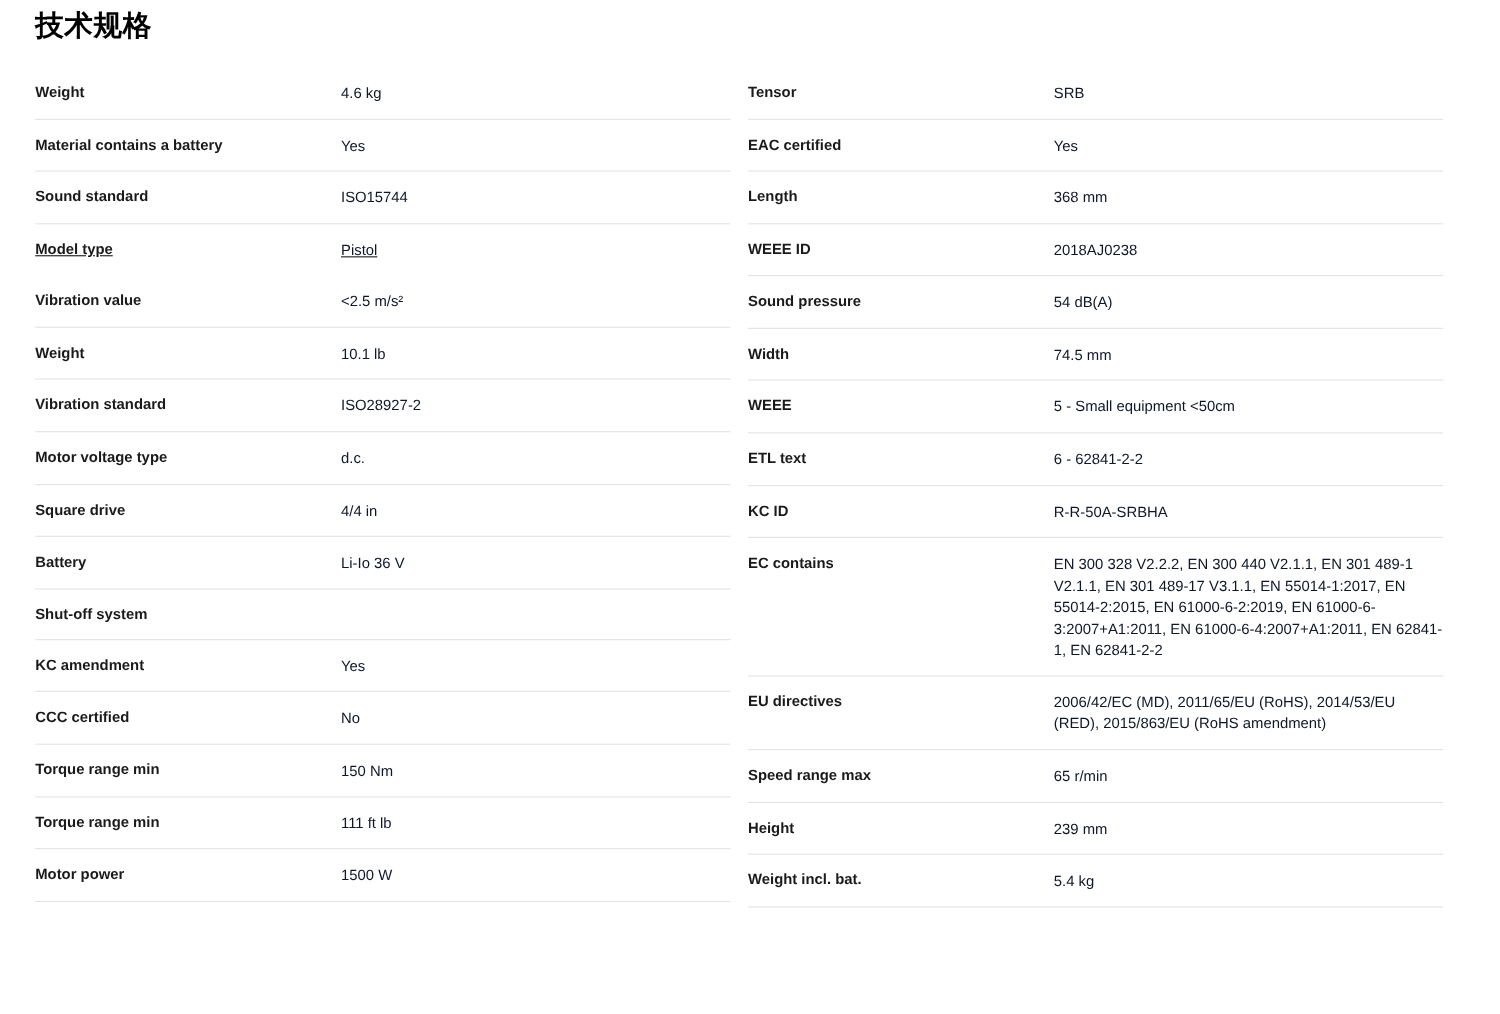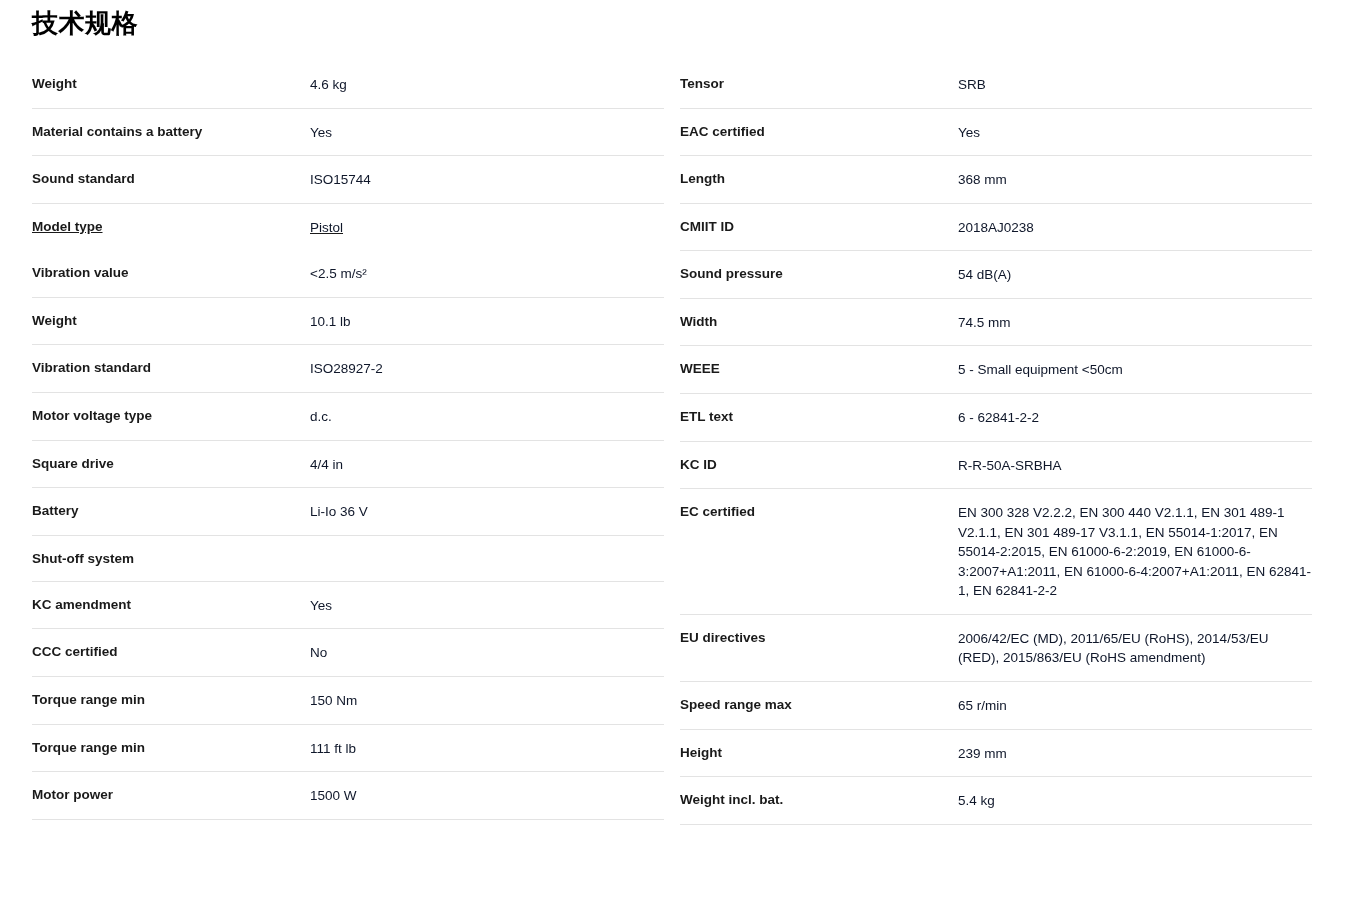--- a/index.html
+++ b/index.html
@@ -158,21 +158,21 @@
       </div>
       <div class="spec-row">
         <div class="spec-label">EAC certified</div>
         <div class="spec-value">Yes</div>
       </div>
       <div class="spec-row">
         <div class="spec-label">Length</div>
         <div class="spec-value">368 mm</div>
       </div>
       <div class="spec-row">
-        <div class="spec-label">CMIIT ID</div>
+        <div class="spec-label">WEEE ID</div>
         <div class="spec-value">2018AJ0238</div>
       </div>
       <div class="spec-row">
         <div class="spec-label">Sound pressure</div>
         <div class="spec-value">54 dB(A)</div>
       </div>
       <div class="spec-row">
         <div class="spec-label">Width</div>
         <div class="spec-value">74.5 mm</div>
       </div>
@@ -182,21 +182,21 @@
       </div>
       <div class="spec-row">
         <div class="spec-label">ETL text</div>
         <div class="spec-value">6 - 62841-2-2</div>
       </div>
       <div class="spec-row">
         <div class="spec-label">KC ID</div>
         <div class="spec-value">R-R-50A-SRBHA</div>
       </div>
       <div class="spec-row">
-        <div class="spec-label">EC certified</div>
+        <div class="spec-label">EC contains</div>
         <div class="spec-value">EN 300 328 V2.2.2, EN 300 440 V2.1.1, EN 301 489-1 V2.1.1, EN 301 489-17 V3.1.1, EN 55014-1:2017, EN 55014-2:2015, EN 61000-6-2:2019, EN 61000-6-3:2007+A1:2011, EN 61000-6-4:2007+A1:2011, EN 62841-1, EN 62841-2-2</div>
       </div>
       <div class="spec-row">
         <div class="spec-label">EU directives</div>
         <div class="spec-value">2006/42/EC (MD), 2011/65/EU (RoHS), 2014/53/EU (RED), 2015/863/EU (RoHS amendment)</div>
       </div>
       <div class="spec-row">
         <div class="spec-label">Speed range max</div>
         <div class="spec-value">65 r/min</div>
       </div>

